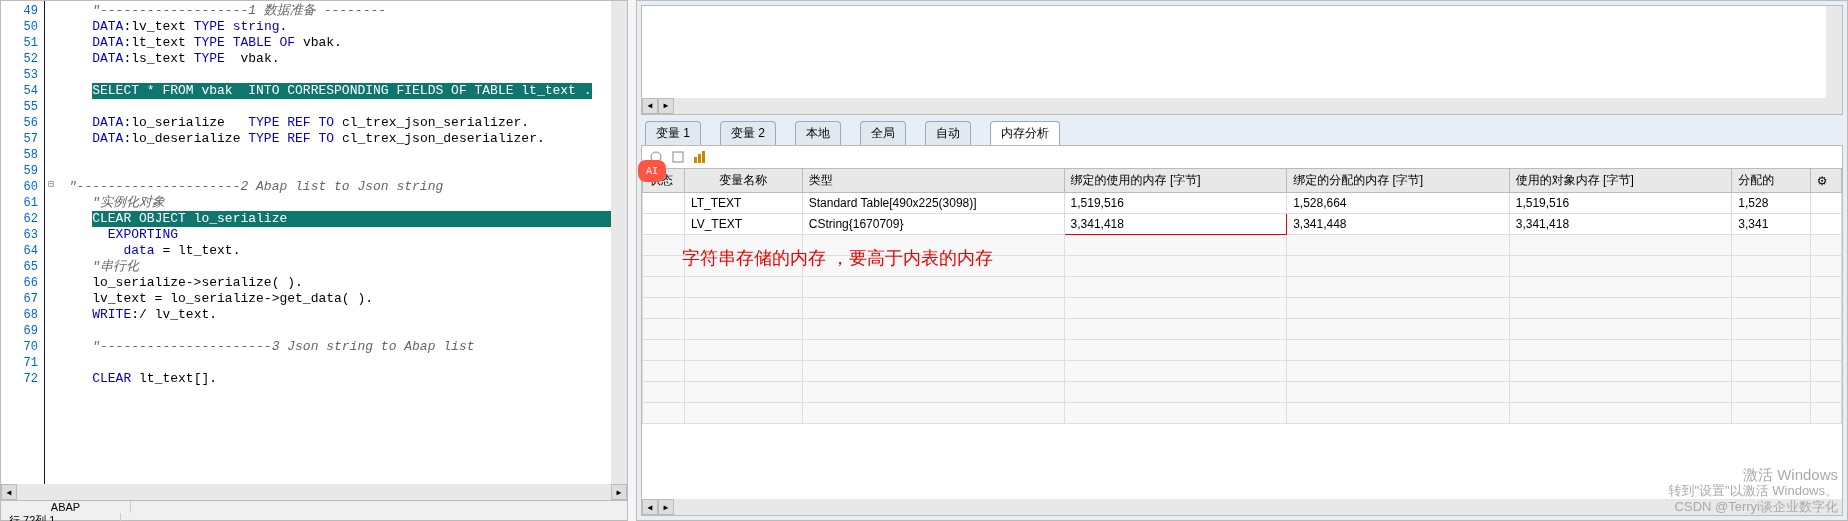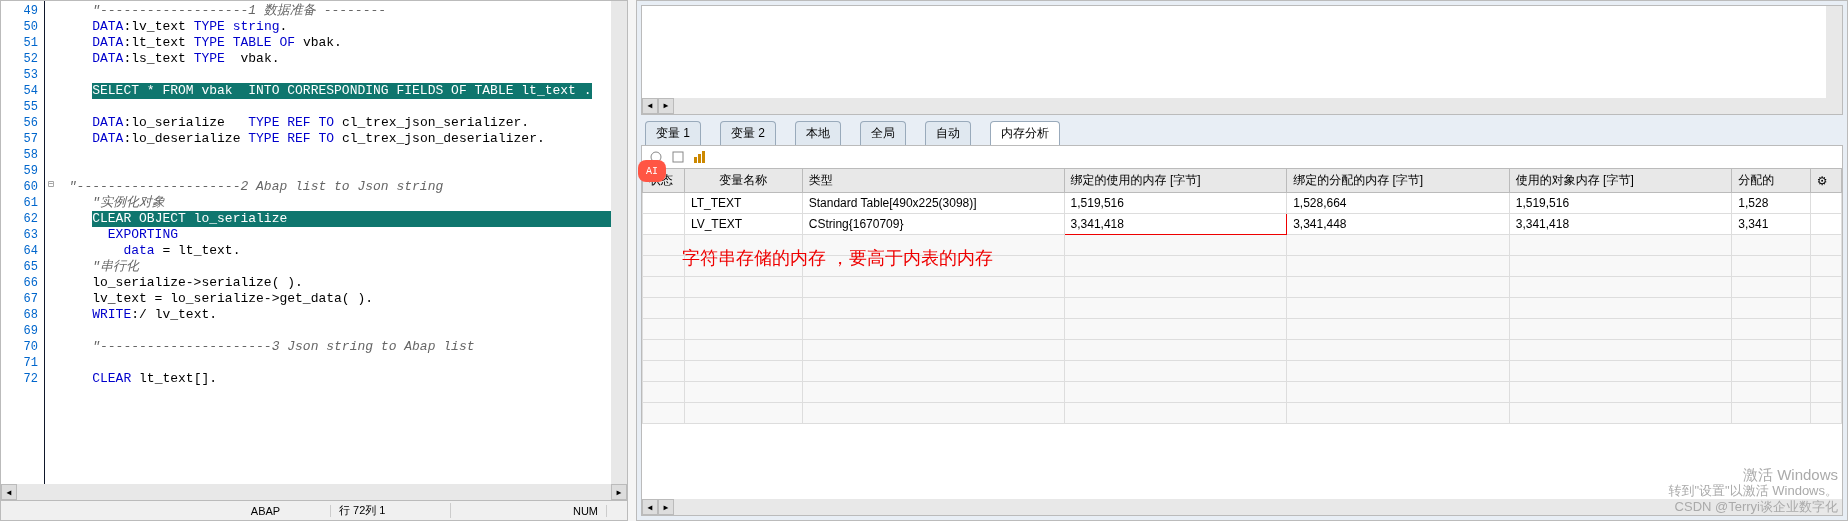--- a/index.html
+++ b/index.html
@@ -12,21 +12,21 @@
     .gutter { width: 44px; background: #fff; border-right: 1px solid #0f172a; padding: 2px 0; }
     .gutter-line { text-align: right; padding-right: 6px; color: #0066cc; font-size: 12px; line-height: 16px; height: 16px; }
     .fold-col { width: 12px; background: #fff; }
     .fold-mark { color: #888; font-size: 10px; line-height: 16px; height: 16px; text-align: center; }
     .code-lines { flex: 1; padding: 2px 4px; line-height: 16px; font-size: 13px; overflow: hidden; }
     .code-line { height: 16px; white-space: pre; }
     .kw { color: #0000cc; font-weight: normal; }
     .cm { color: #666; font-style: italic; }
     .hl { background: #0f766e; color: #fff; display: inline-block; }
     
-    .status-bar { height: 20px; border-top: 1px solid #bbb; background: #f0f0f0; display: flex; align-items: center; font-size: 11px; font-family: sans-serif; }
+    .status-bar { height: 20px; border-top: 1px solid #bbb; background: #f0f0f0; display: flex; align-items: flex-start; font-size: 11px; font-family: sans-serif; flex-direction: column; }
     .status-cell { padding: 0 8px; border-right: 1px solid #ccc; }
     .scroll-h { height: 16px; background: #e8e8e8; display: flex; align-items: center; position: relative; }
     .scroll-btn { width: 16px; height: 16px; background: #ddd; border: 1px solid #bbb; display: flex; align-items: center; justify-content: center; font-size: 8px; }
     .scroll-track { flex: 1; background: #e8e8e8; height: 16px; }
     .scroll-v { width: 16px; background: #e8e8e8; }
     
     
     .right-panel { flex: 1; display: flex; flex-direction: column; border: 1px solid #bbb; background: #e8eef5; margin-left: 8px; }
     .right-top { height: 110px; background: #fff; border: 1px solid #bbb; margin: 4px; position: relative; }
     .right-top .sbcorner { position: absolute; bottom: 0; right: 0; left: 0; height: 16px; background: #e8e8e8; display:flex; }

